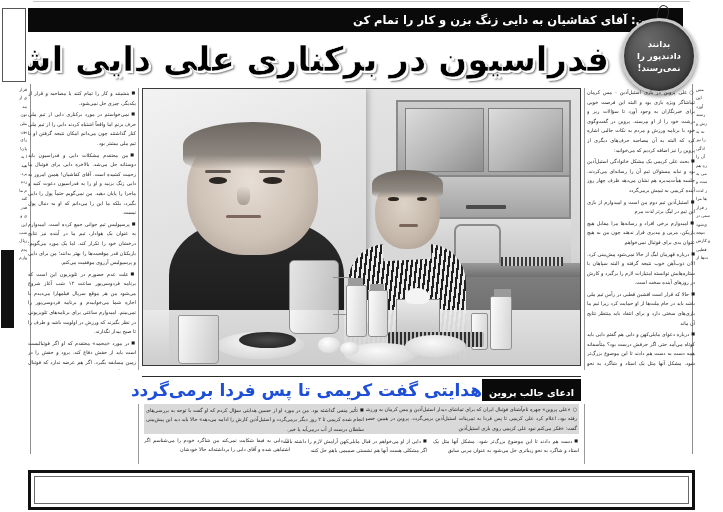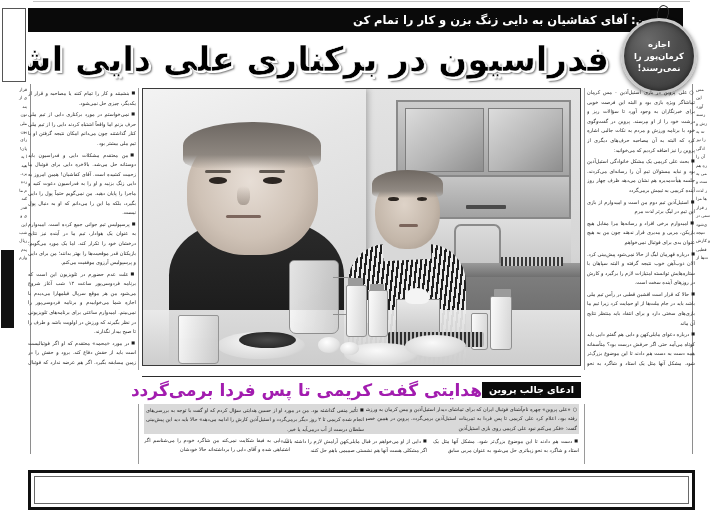--- a/index.html
+++ b/index.html
@@ -443,27 +443,27 @@
     height: 24px;
     display: flex;
     align-items: center;
     justify-content: space-between;
   }
   .subhead-kicker {
     background: #0a0a0a;
     color: #ffffff;
     font-size: 9.5px;
     font-weight: bold;
-    padding: 2px 7px 3px 7px;
+    padding: 8px 7px 3px 7px;
     white-space: nowrap;
   }
   .subhead-title {
     font-size: 17px;
     font-weight: bold;
-    color: #a21caf;
+    color: #1d4ed8;
     white-space: nowrap;
     letter-spacing: -0.3px;
     margin-left: 44px;
   }
   .hairline {
     position: absolute;
     right: 114px;
     left: 114px;
     height: 1px;
     background: #2b2b2b;
@@ -599,22 +599,22 @@
       <span class="overline-text">پروین: آقای کفاشیان به دایی زنگ بزن و کار را تمام کن</span>
     </div>
 
     <div class="main-headline">
       <span class="hl-text">فدراسیون در برکناری علی دایی اشتباه کرد</span>
     </div>
 
     <div class="badge-wrap">
       <div class="badge-hook"></div>
       <div class="badge-circle">
-        <span>اجازه</span>
-        <span>کرمان‌پور را</span>
+        <span>بدانند</span>
+        <span>دادند‌پور را</span>
         <span>نمی‌رسند!</span>
       </div>
     </div>
 
     <div class="body-zone">
 
       <div class="col-rule" style="right:110px;"></div>
       <div class="col-rule" style="left:110px;"></div>
 
       <div class="col right-col" id="right-col">

